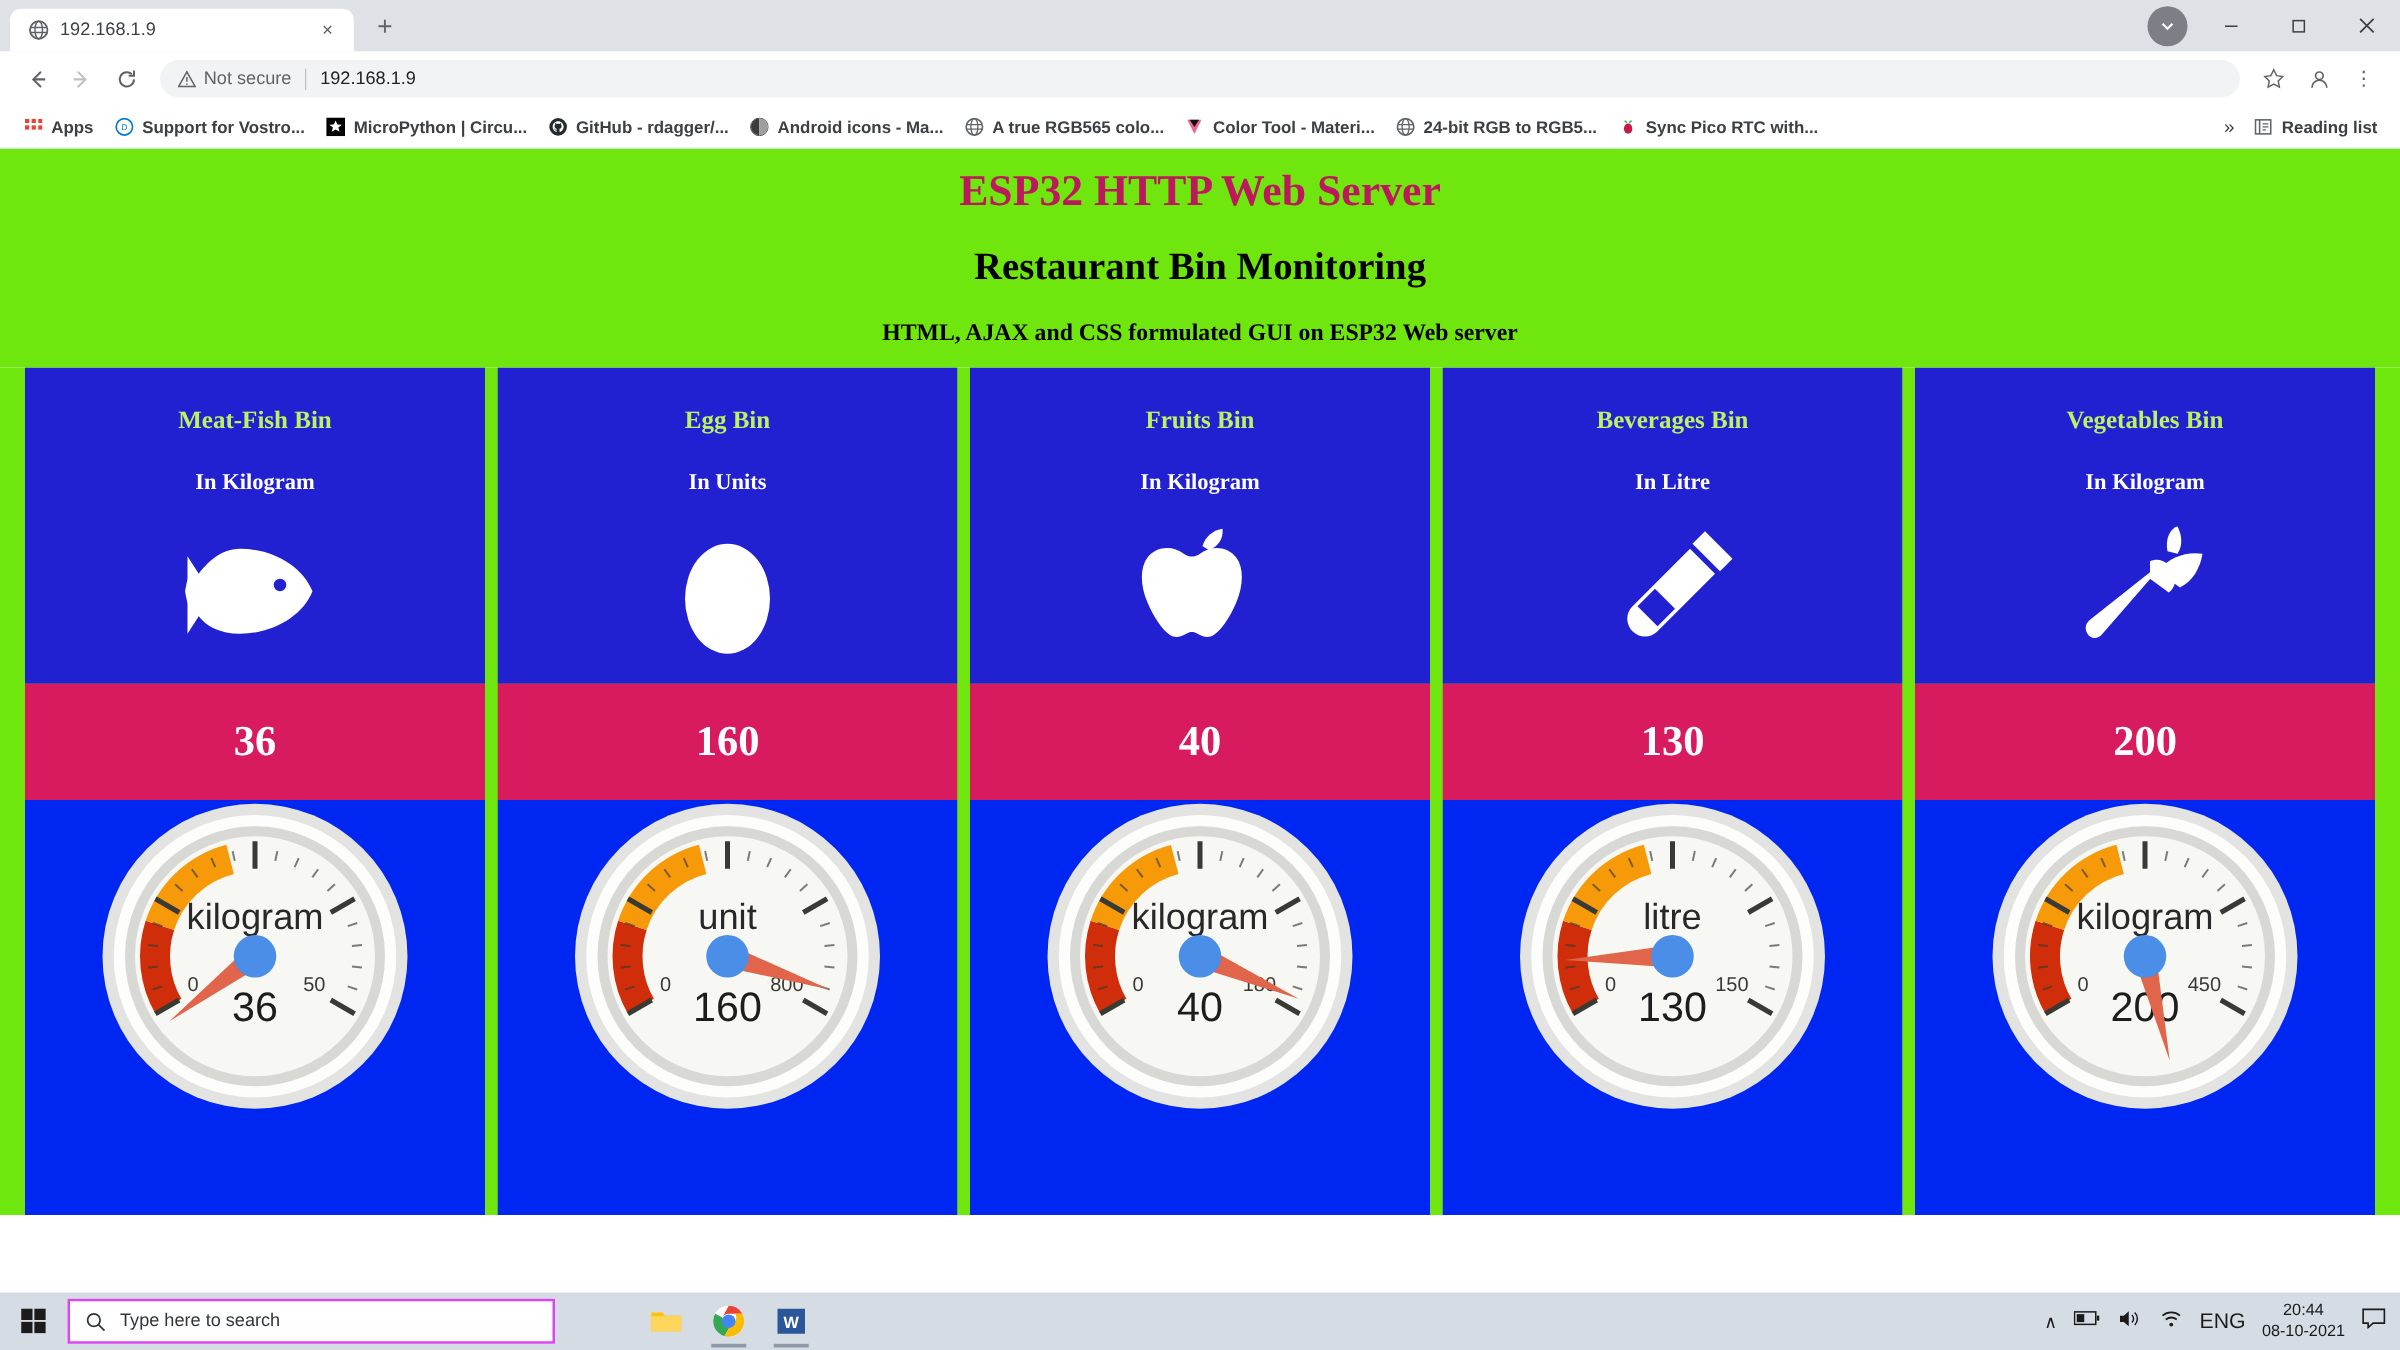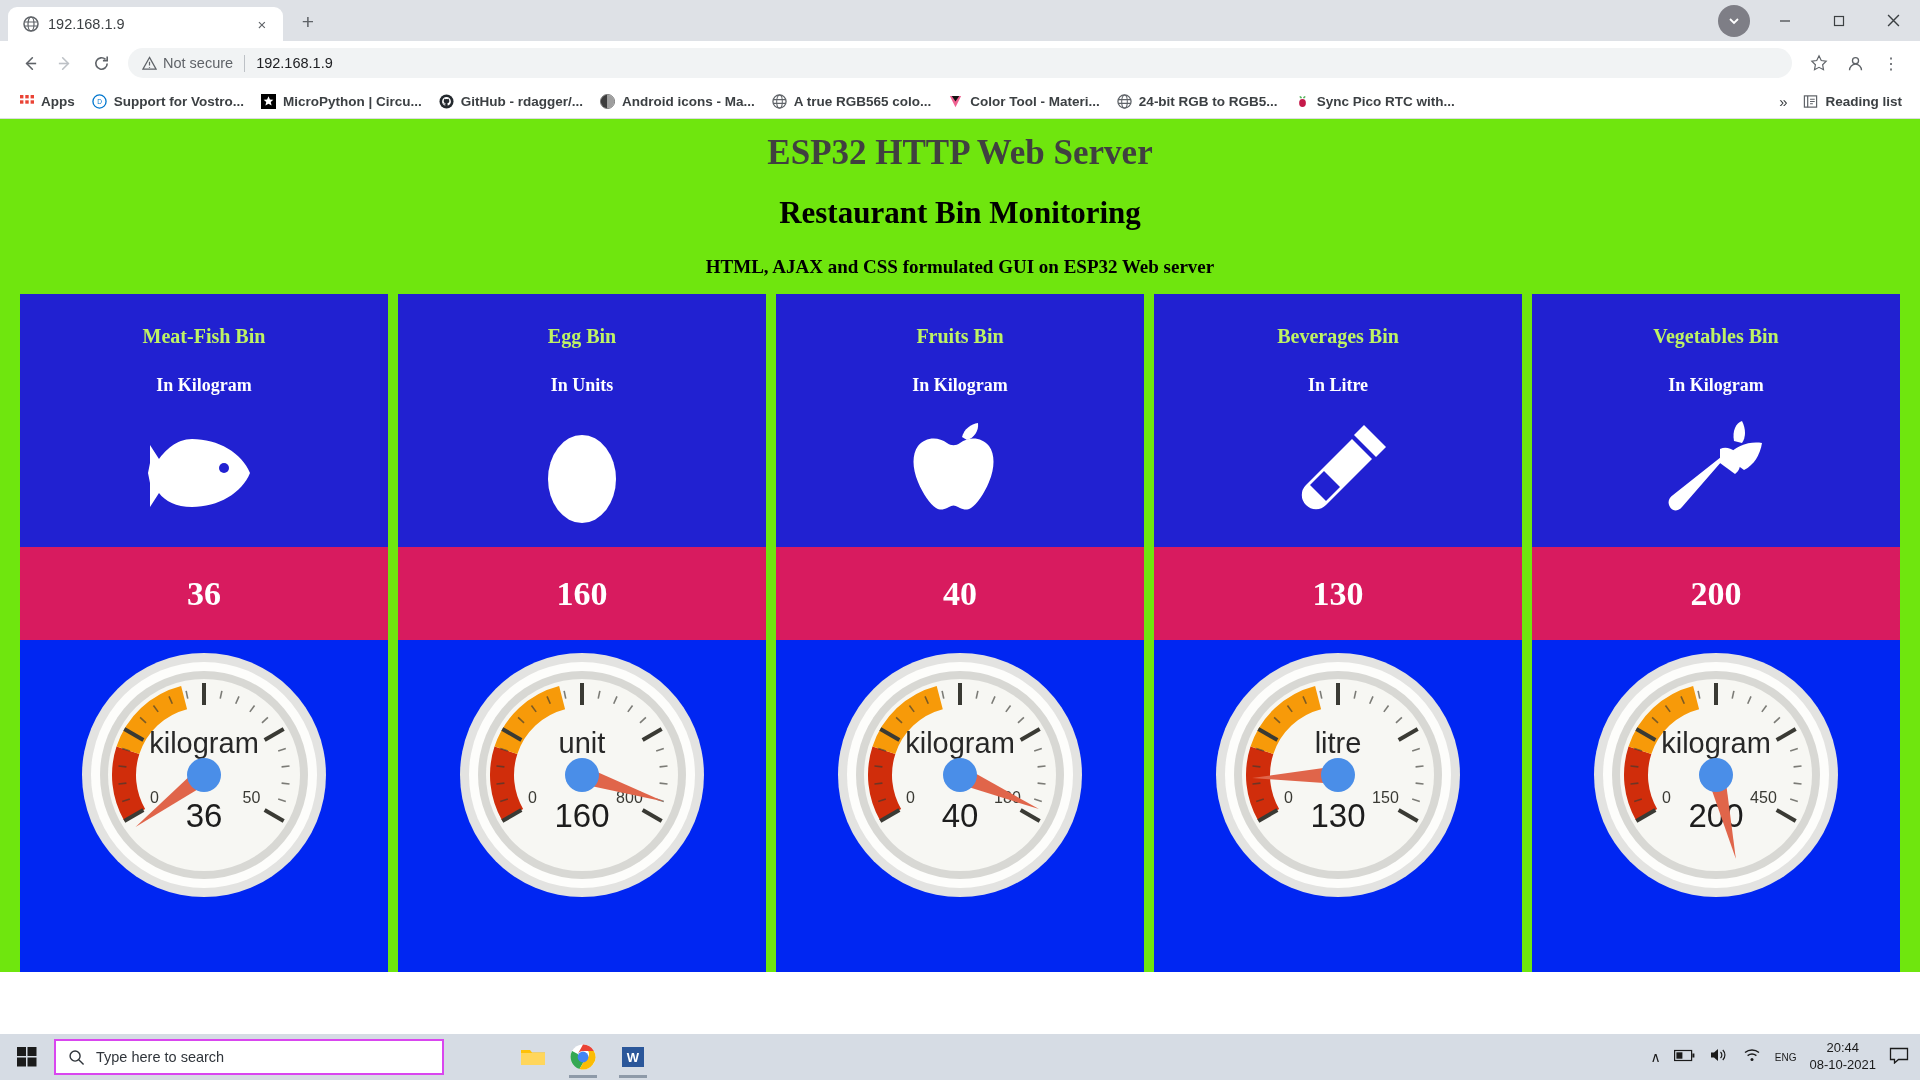--- a/index.html
+++ b/index.html
@@ -31,44 +31,44 @@
   .bookmarks { height: 34px; background: #fff; display: flex; align-items: center; padding: 0 10px; gap: 0; border-bottom: 1px solid #dadce0; }
   .bm { display: flex; align-items: center; gap: 6px; padding: 3px 8px; border-radius: 4px; white-space: nowrap; }
   .bm-ico { width: 17px; height: 17px; flex: 0 0 17px; display: flex; align-items: center; justify-content: center; }
   .bm-label { font-size: 13.5px; color: #3c4043; font-weight: bold; }
   .bm-overflow { margin-left: auto; padding: 3px 7px; color: #3c4043; font-size: 15px; }
   .bm-reading { display: flex; align-items: center; gap: 6px; padding: 3px 8px; }
 
   
   .page { flex: 1; overflow: hidden; position: relative; }
   .page-head { background: #6FE60E; padding: 14px 0 16px; }
-  .h1 { font-family: "Liberation Serif", serif; font-size: 35px; font-weight: bold; text-align: center; color: #404040; }
+  .h1 { font-family: "Liberation Serif", serif; font-size: 35px; font-weight: bold; text-align: center; color: #be185d; }
   .h2 { font-family: Liberation Serif, serif; font-size: 31px; font-weight: bold; text-align: center; color: #000; margin-top: 22px; }
   .h4 { font-family: "Liberation Serif", serif; font-size: 19px; font-weight: bold; text-align: center; color: #000; margin-top: 25px; }
 
   .cards { display: flex; gap: 10px; padding: 0 20px; background: #6FE60E; height: 678px; }
   .card { flex: 1; display: flex; flex-direction: column; overflow: hidden; }
   .card-top { background: #2121D1; flex: 0 0 253px; display: flex; flex-direction: column; align-items: center; padding-top: 31px; }
   .card-name { font-family: "Liberation Serif", serif; font-size: 20px; font-weight: bold; color: #bef264; }
   .card-unit { font-family: "Liberation Serif", serif; font-size: 18px; font-weight: bold; color: #fff; margin-top: 27px; }
   .card-icon { margin-top: 24px; height: 105px; display: flex; align-items: center; justify-content: center; }
   .card-value { background: #D81B5F; flex: 0 0 93px; display: flex; align-items: center; justify-content: center; font-family: "Liberation Serif", serif; font-size: 34px; font-weight: bold; color: #fff; }
-  .card-gauge { background: #0026F2; flex: 1; display: flex; align-items: flex-start; justify-content: center; padding-top: 10px; }
+  .card-gauge { background: #0026F2; flex: 1; display: flex; align-items: flex-start; justify-content: center; padding-top: 0; }
 
   
   .taskbar { height: 46px; background: #d6dce4; display: flex; align-items: center; padding: 0 2px; }
   .start { width: 50px; height: 46px; display: flex; align-items: center; justify-content: center; }
   .search-box { width: 390px; height: 36px; background: #fff; border: 2px solid #d946ef; display: flex; align-items: center; gap: 11px; padding: 0 12px; margin-left: 2px; }
   .search-text { font-size: 14.5px; color: #30353b; }
   .tb-apps { display: flex; align-items: center; gap: 8px; margin-left: 68px; }
   .tb-app { width: 42px; height: 42px; display: flex; align-items: center; justify-content: center; position: relative; }
   .tb-app.active::after { content:""; position: absolute; bottom: 0; left: 7px; right: 7px; height: 3px; background: #8e9aa8; }
   .tray { margin-left: auto; display: flex; align-items: center; gap: 13px; padding-right: 9px; color: #1b1b1b; }
   .tray-clock { text-align: center; font-size: 13px; line-height: 1.28; color: #1b1b1b; }
-  .tray-lang { font-size: 10px; }
+  .tray-lang { font-size: 17px; }
 </style>
 </head>
 <body>
 
 <div class="browser">
 
   <div class="tabstrip">
     <div class="tab">
       <span class="tab-favicon">
         <svg width="16" height="16" viewBox="0 0 16 16">

